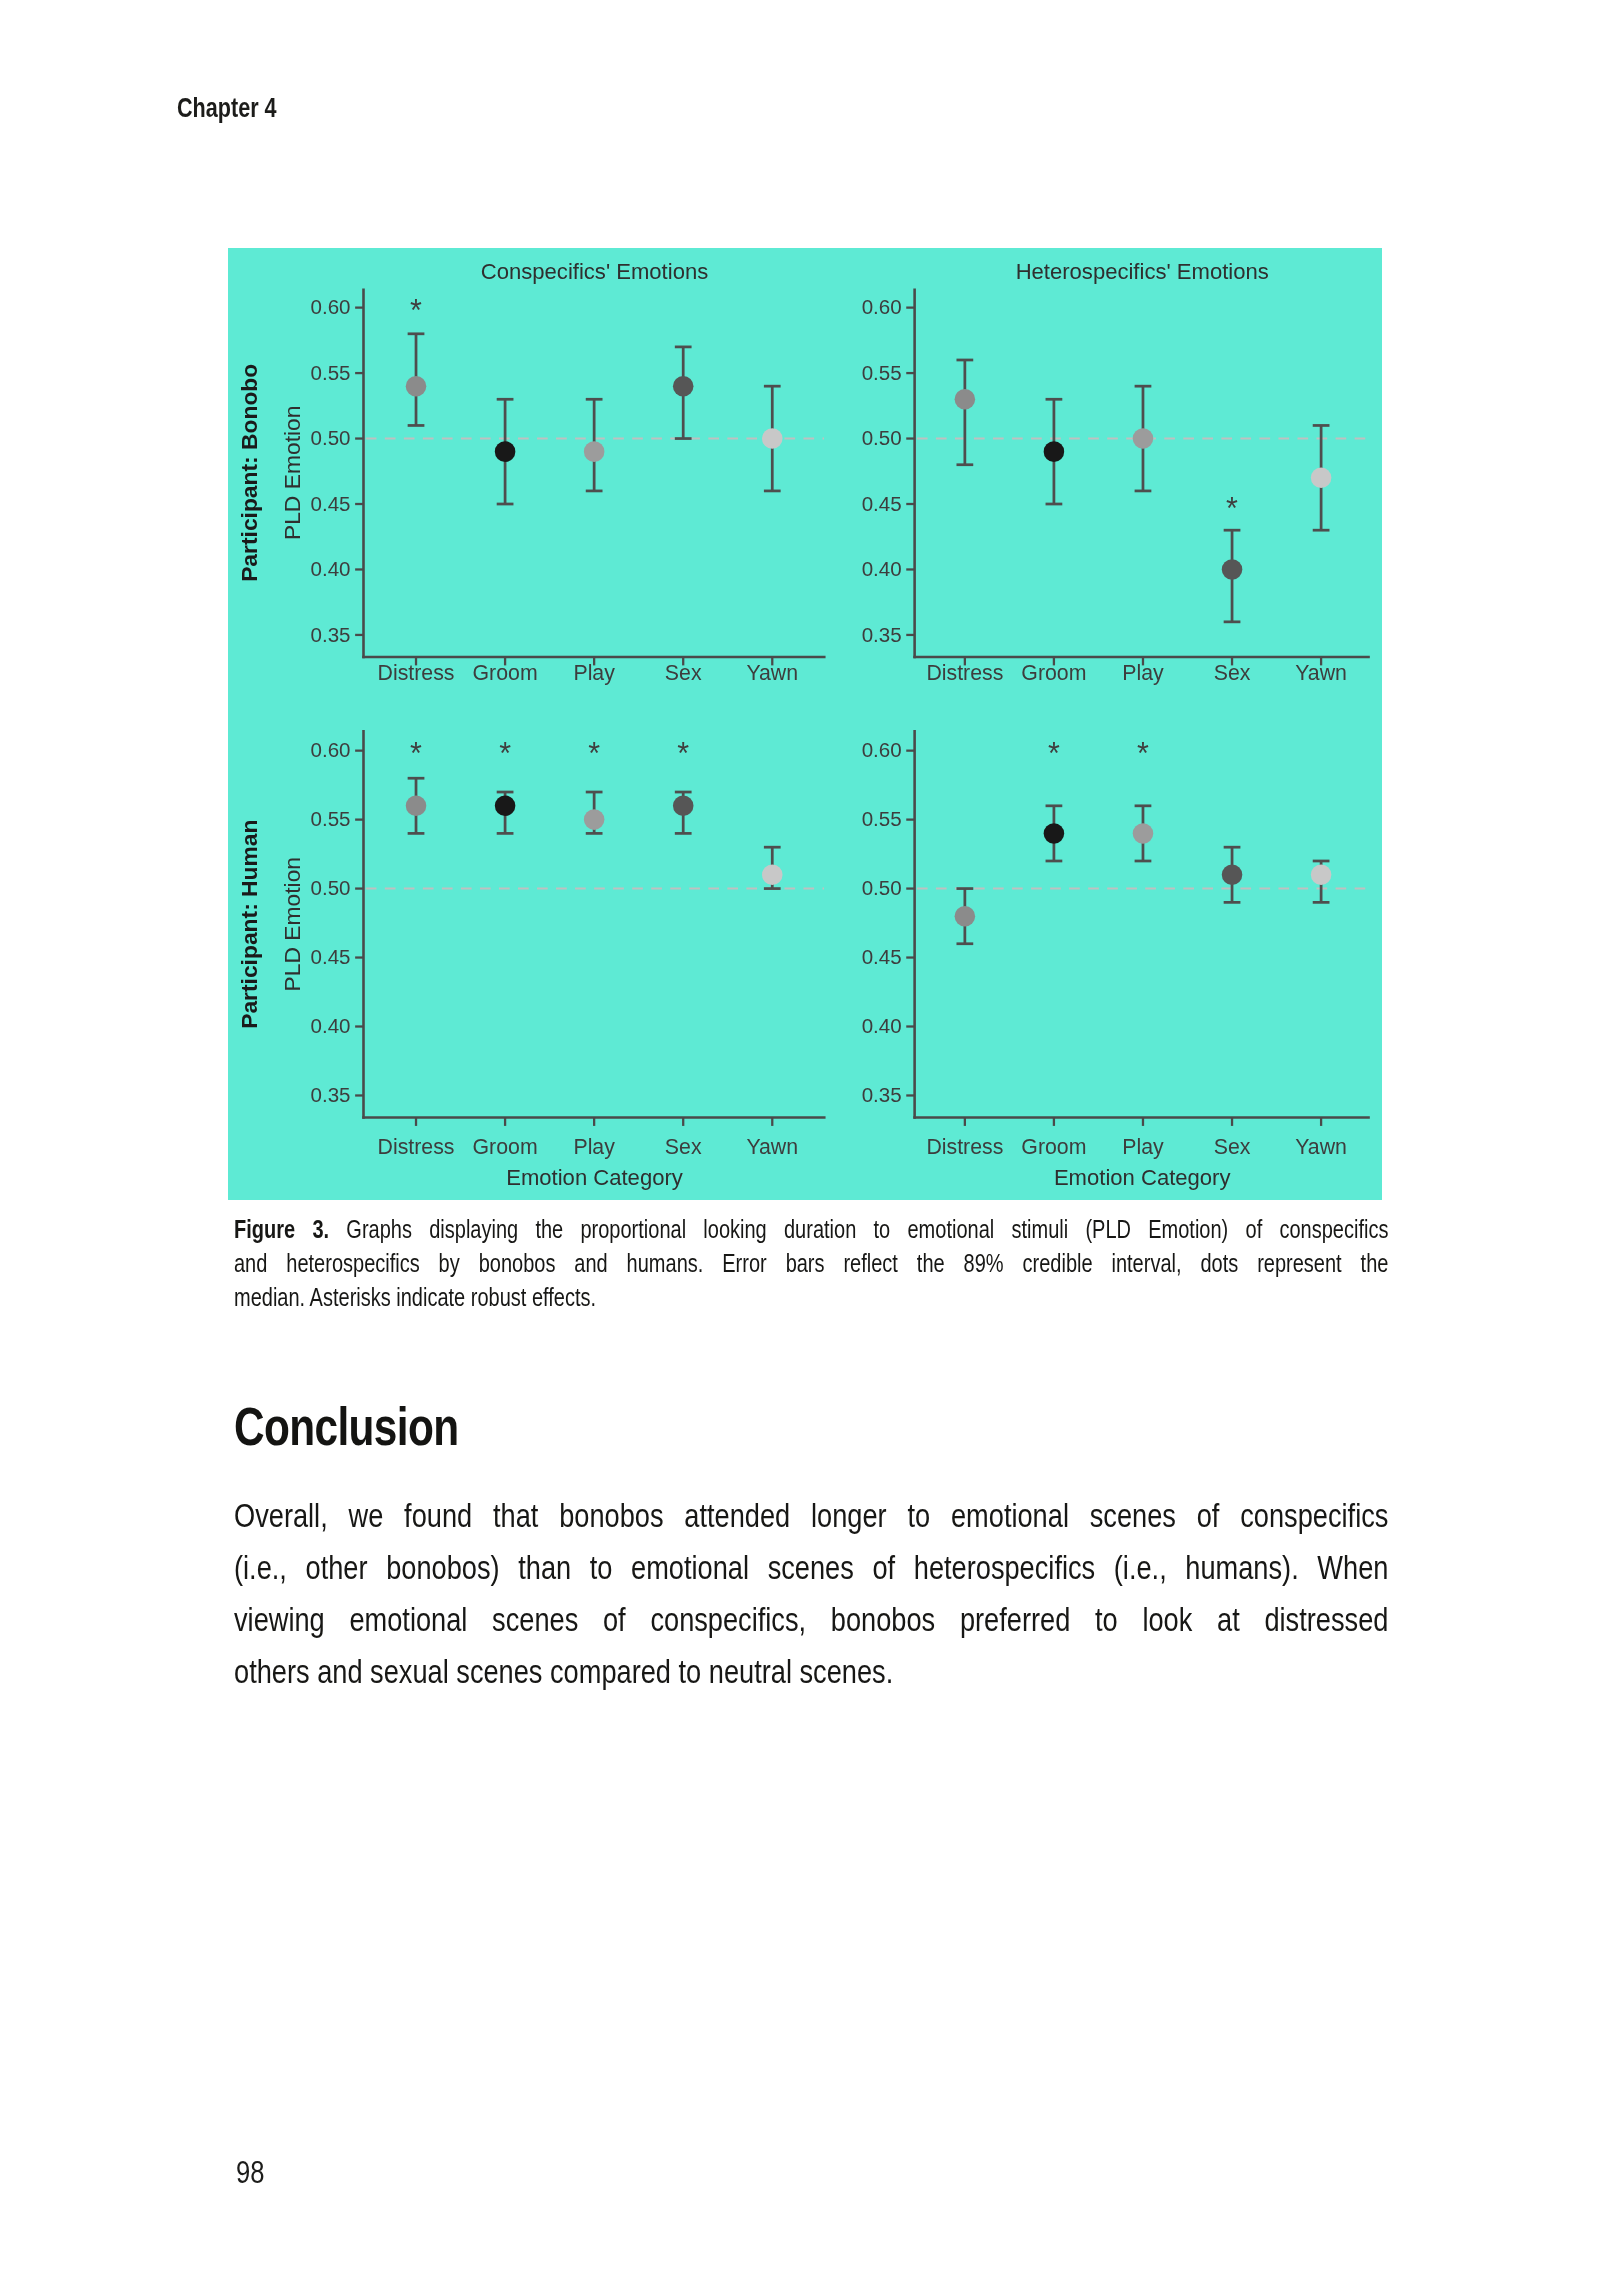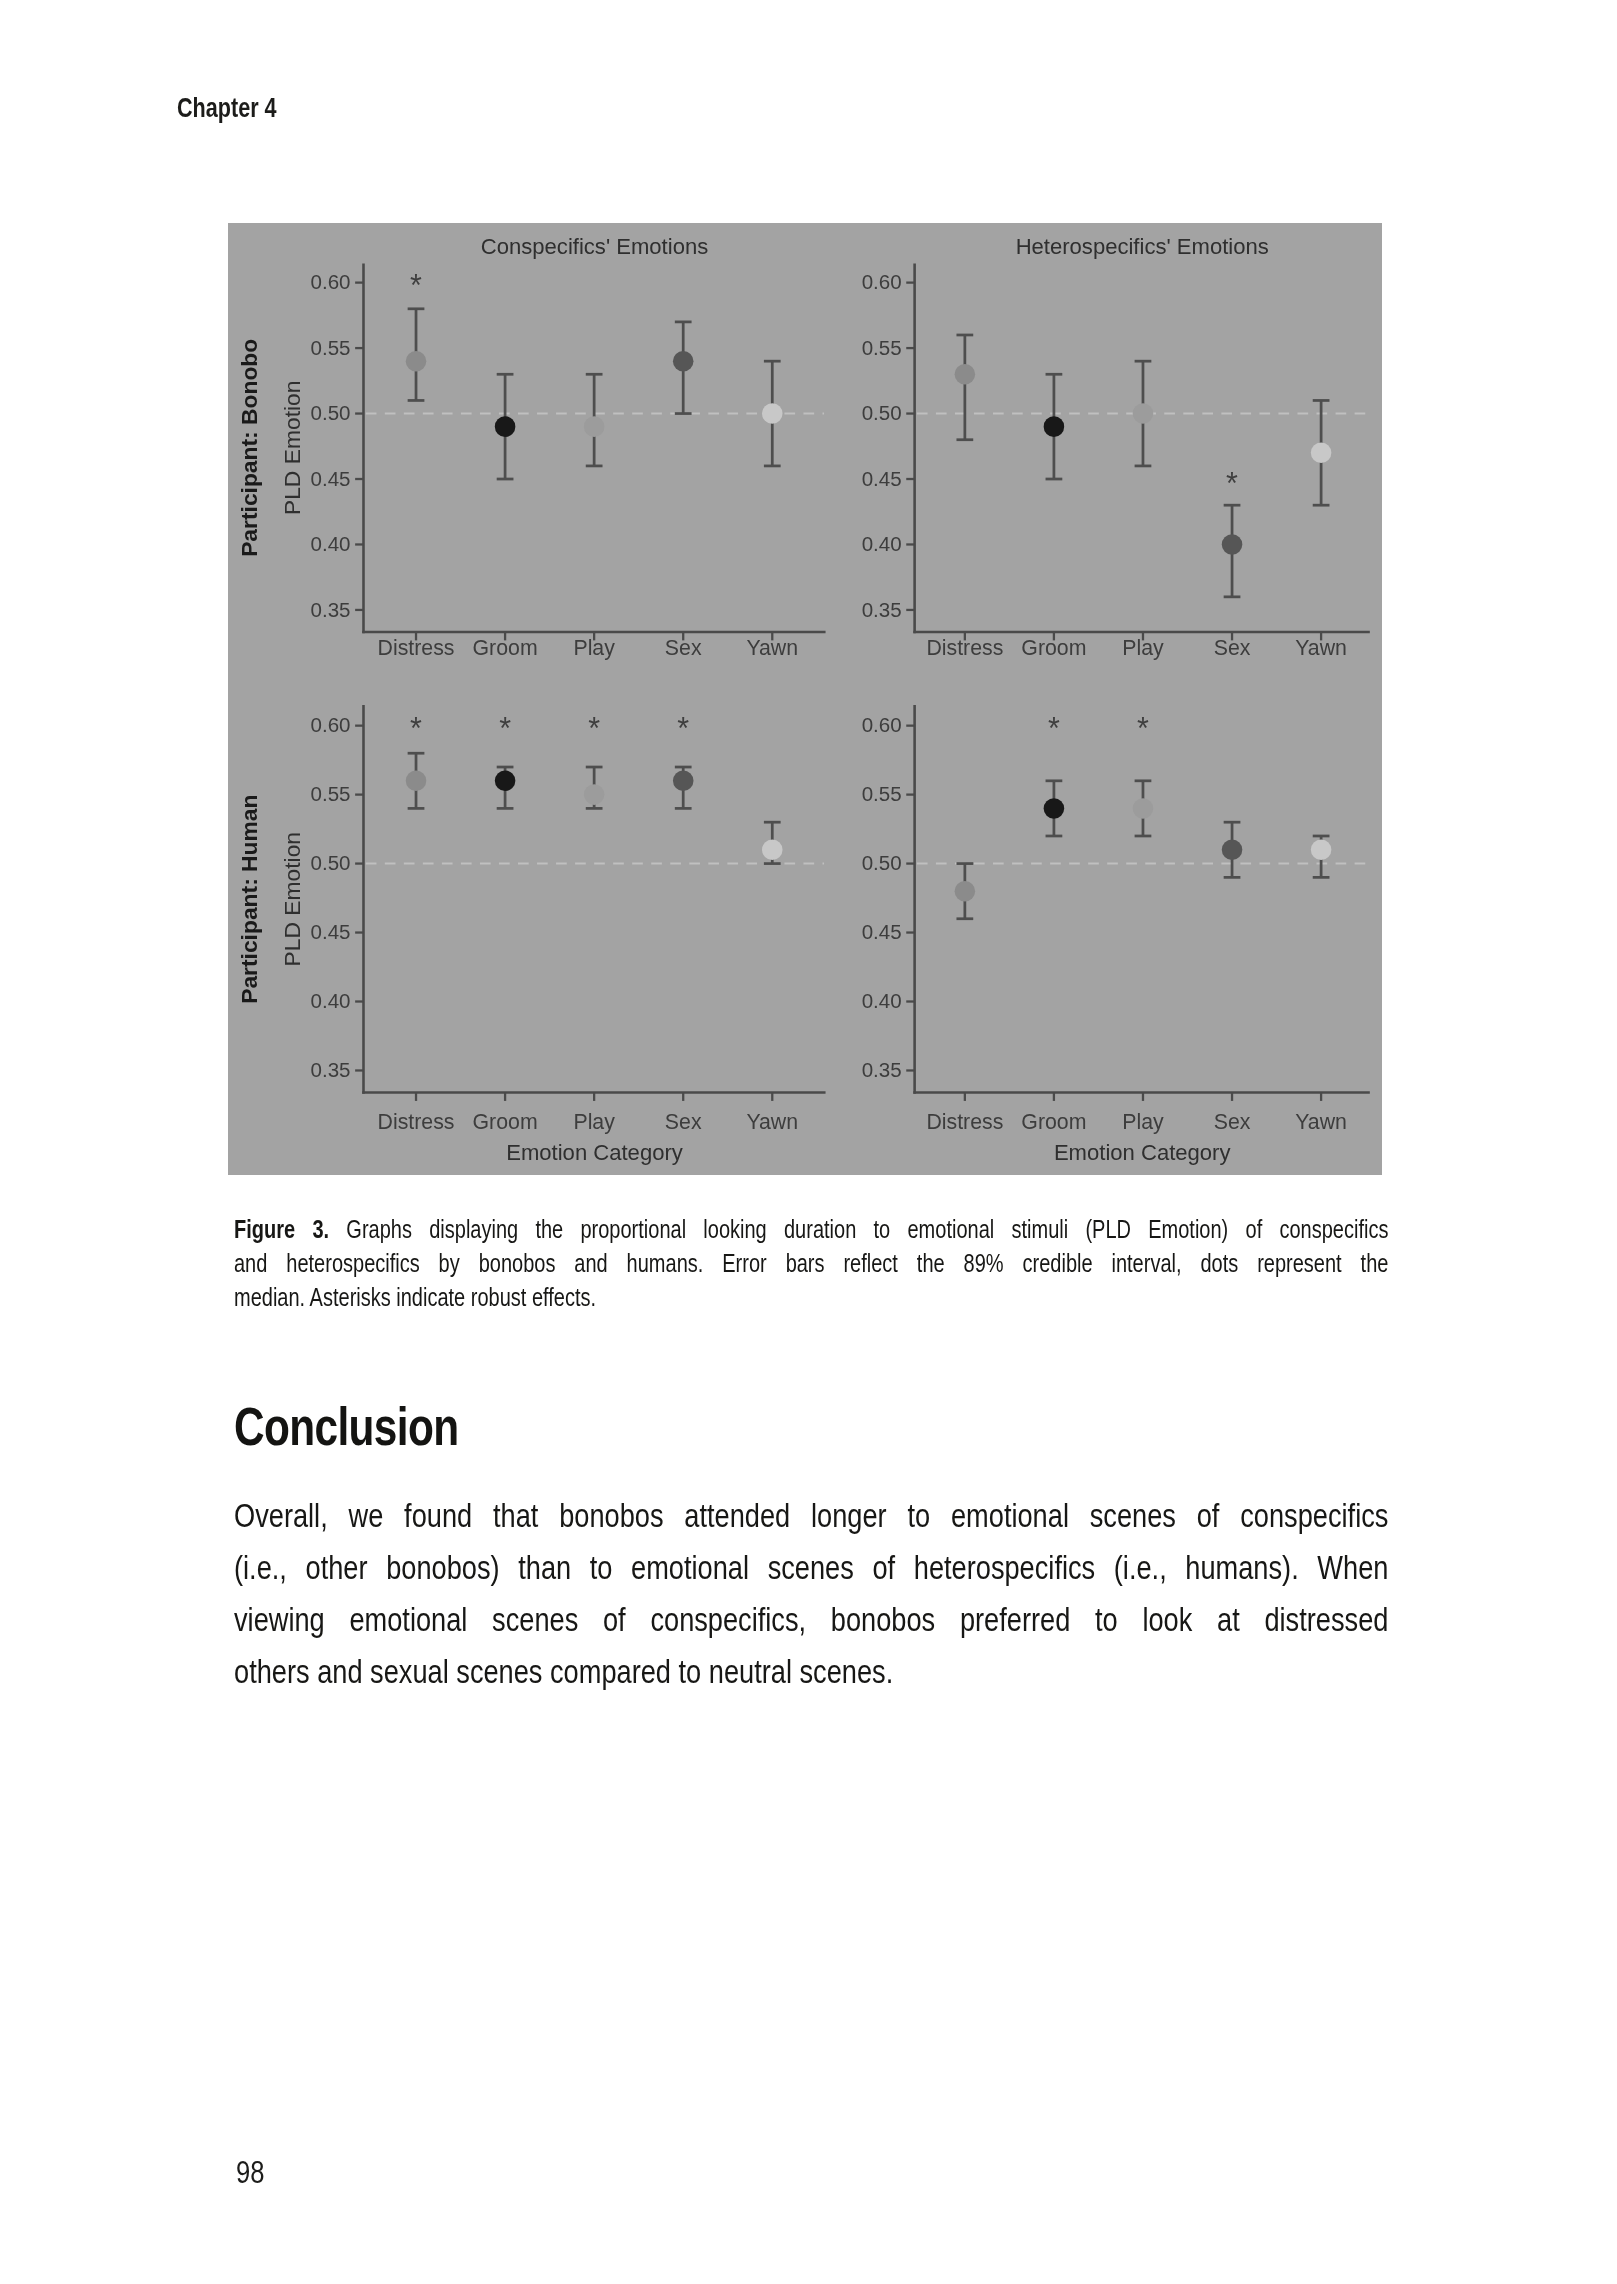--- a/index.html
+++ b/index.html
@@ -1,20 +1,20 @@
 <!DOCTYPE html>
 <html style="font-size:12px"><head>
 <meta charset="utf-8">
 <style>
   html,body{margin:0;padding:0;background:#ffffff;}
   .page{position:relative;width:1618px;height:2284px;background:#ffffff;
         font-family:"Liberation Sans",sans-serif;color:#1c1c1a;overflow:hidden;}
   .condensed{transform:scaleX(0.8);transform-origin:0 0;}
   .chapter-header{position:absolute;left:177px;top:91px;font-size:27px;line-height:34px;font-weight:bold;}
-  .figure-block{position:absolute;left:228px;top:223px;width:1154px;height:952px;margin:0;background:#a3a3a3;}
+  .figure-block{position:absolute;left:228px;top:248px;width:1154px;height:952px;margin:0;background:#5eead4;}
   #figure-svg text{font-family:"Liberation Sans",sans-serif;}
   .caption{position:absolute;left:234px;top:1212px;width:1443px;font-size:25px;line-height:34px;color:#171715;}
   .cap-line.just{text-align:justify;text-align-last:justify;}
   .cap-label{font-weight:bold;}
   .heading{position:absolute;left:234px;top:1398px;font-size:53px;line-height:58px;font-weight:bold;margin:0;letter-spacing:-0.8px;color:#141412;}
   .body{position:absolute;left:234px;top:1489px;width:1443px;font-size:34px;line-height:52px;color:#171715;}
   .body-line.just{text-align:justify;text-align-last:justify;}
   .page-number{position:absolute;left:236px;top:2153px;font-size:32px;line-height:38px;}
 </style>
 </head>

